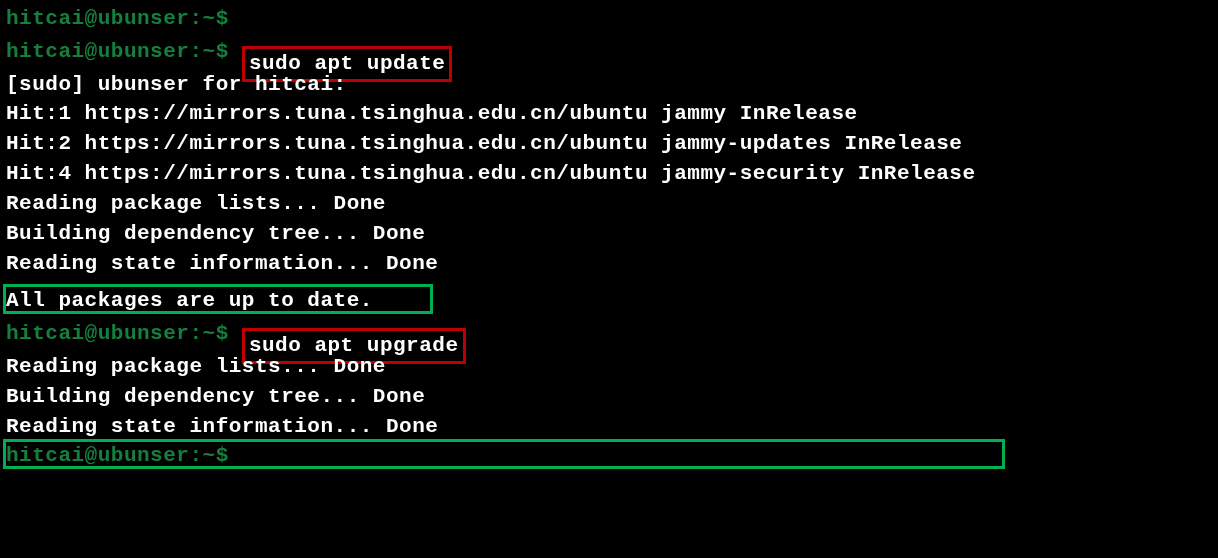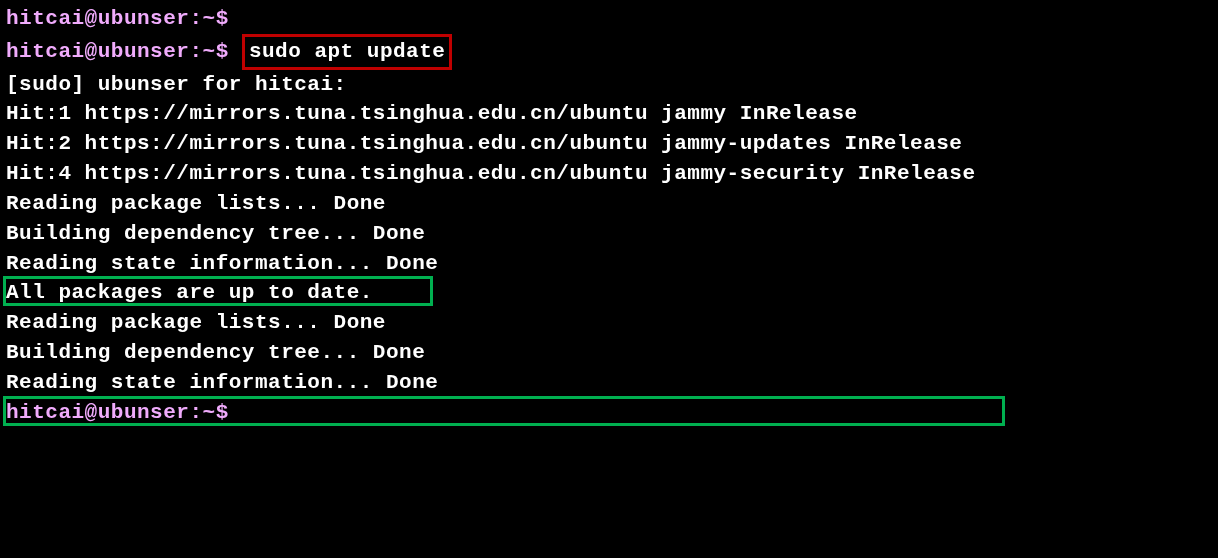--- a/index.html
+++ b/index.html
@@ -11,27 +11,27 @@
       line-height: 1.42;
       padding: 4px 6px;
       width: 1218px;
       font-weight: bold;
       letter-spacing: 0.5px;
     }
     .line {
       white-space: pre;
       position: relative;
     }
-    .prompt-user { color: #f0abfc; }
+    .prompt-user { color: #15803d; }
     .highlight-red {
       border: 3px solid #c00000;
       display: inline-block;
       padding: 0 4px;
       position: relative;
-      top: 0px;
+      top: 12px;
     }
     .abs-box-green {
       border: 3px solid #00b050;
       position: absolute;
     }
   </style>
 </head>
 <body>
 
 <div class="terminal">
@@ -41,22 +41,23 @@
 <div class="line"><span class="prompt-user"><span>hitcai@ubunser</span>:<span>~</span><span>$</span> </span><span class="highlight-red"><span>sudo apt update</span></span></div>
 
 <div class="line">[sudo] ubunser for hitcai:</div>
 <div class="line">Hit:1 https://mirrors.tuna.tsinghua.edu.cn/ubuntu jammy InRelease</div>
 <div class="line">Hit:2 https://mirrors.tuna.tsinghua.edu.cn/ubuntu jammy-updates InRelease</div>
 <div class="line">Hit:4 https://mirrors.tuna.tsinghua.edu.cn/ubuntu jammy-security InRelease</div>
 <div class="line">Reading package lists... Done</div>
 <div class="line">Building dependency tree... Done</div>
 <div class="line">Reading state information... Done</div>
 
-<div class="line" style="position:relative;"><span class="abs-box-green" style="left:-3px; top:-2px; width:430px; height:30px;"></span><span>All packages are up to date.</span></div>
+<div class="line" style="position:relative;margin-top:8px;"><span class="abs-box-green" style="left:-3px; top:-2px; width:430px; height:30px;"></span><span>All packages are up to date.</span></div>
 
+<div class="line"><span class="prompt-user"><span>hitcai@ubunser</span>:<span>~</span><span>$</span> </span><span class="highlight-red"><span>sudo apt upgrade</span></span></div>
 
 <div class="line">Reading package lists... Done</div>
 <div class="line">Building dependency tree... Done</div>
 <div class="line">Reading state information... Done</div>
 
 <div class="line" style="position:relative;"><span class="abs-box-green" style="left:-3px; top:-2px; width:1002px; height:30px;"></span></div>
 
 <div class="line"><span class="prompt-user"><span>hitcai@ubunser</span>:<span>~</span><span>$</span></span></div>
 
 </div>

